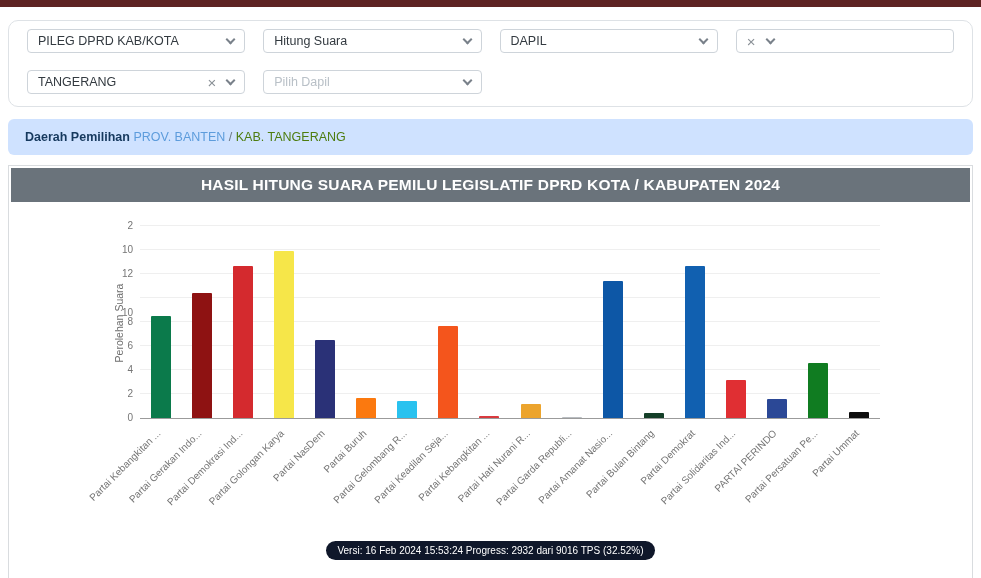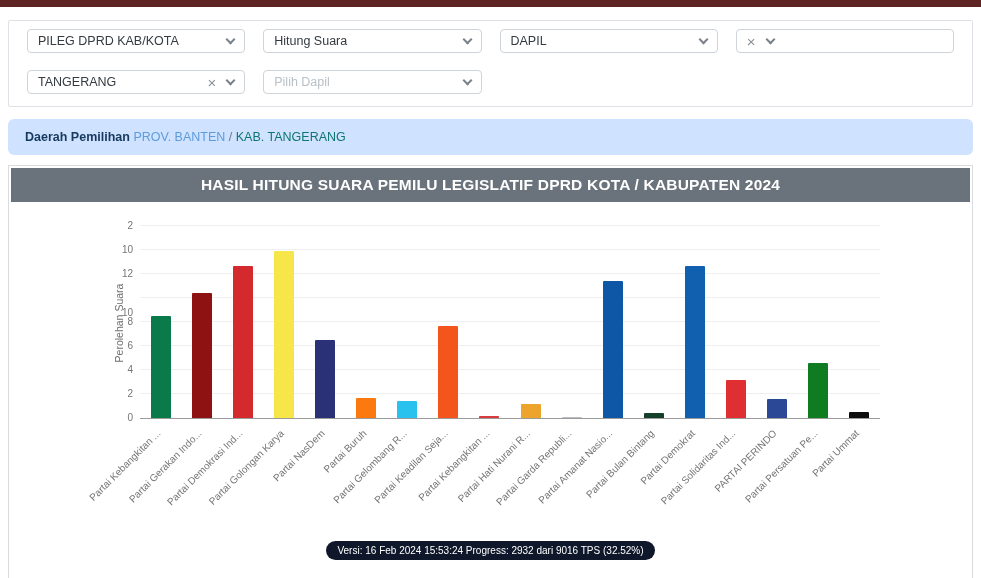--- a/index.html
+++ b/index.html
@@ -5,21 +5,21 @@
   * { box-sizing: border-box; }
   html, body { margin:0; padding:0; }
   body {
     width:981px; height:578px; overflow:hidden; background:#ffffff;
     font-family:"Liberation Sans", sans-serif; color:#212529;
   }
   .topbar { height:7px; background:#5E2423; }
 
   
   .filters-panel {
-    margin:13px 8px 0; border:1px solid #dee2e6; border-radius:2px;
+    margin:13px 8px 0; border:1px solid #dee2e6; border-radius:10px;
     padding:8px 18px 12px; background:#fff;
   }
   .filter-row { display:grid; grid-template-columns:repeat(4,1fr); column-gap:18px; }
   .filter-row + .filter-row { margin-top:17px; }
   .select {
     height:24px; border:1px solid #ced4da; border-radius:4px; background:#fff;
     display:flex; align-items:center; padding:0 10px; font-size:12.5px;
     color:#333a40; cursor:pointer;
   }
   .select .val { flex:1; white-space:nowrap; overflow:hidden; }
@@ -31,21 +31,21 @@
   }
 
   
   .breadcrumb {
     margin:12px 8px 0; background:#cfe2ff; border-radius:6px;
     padding:11px 17px; font-size:12.5px;
   }
   .bc-label { font-weight:bold; color:#16395e; }
   .bc-link { color:#5d9cdc; text-decoration:none; cursor:pointer; }
   .bc-sep { color:#6b7785; }
-  .bc-current { color:#0f766e; }
+  .bc-current { color:#4d7c0f; }
 
   
   .chart-panel {
     margin:10px 8px 0; border:1px solid #d9dcdf; background:#fff;
     height:600px; padding:2px;
   }
   .chart-header {
     background:#6A737B; color:#fff; font-weight:bold; font-size:15.5px;
     text-align:center; height:34px; line-height:34px; letter-spacing:.2px;
   }

